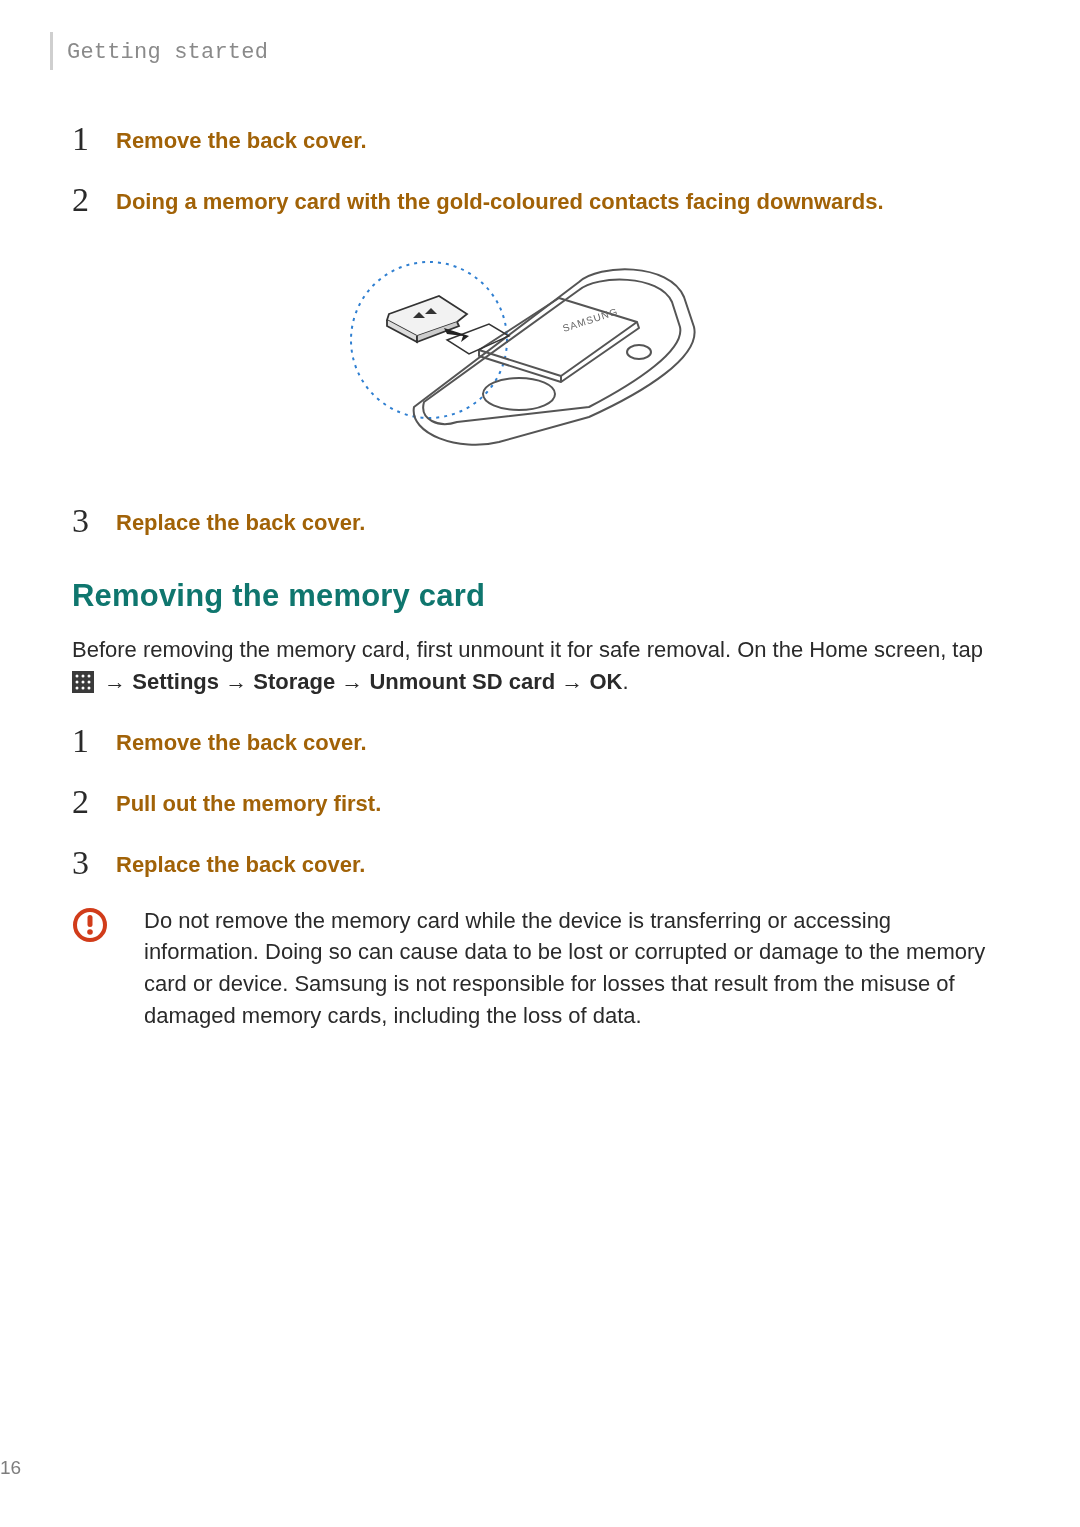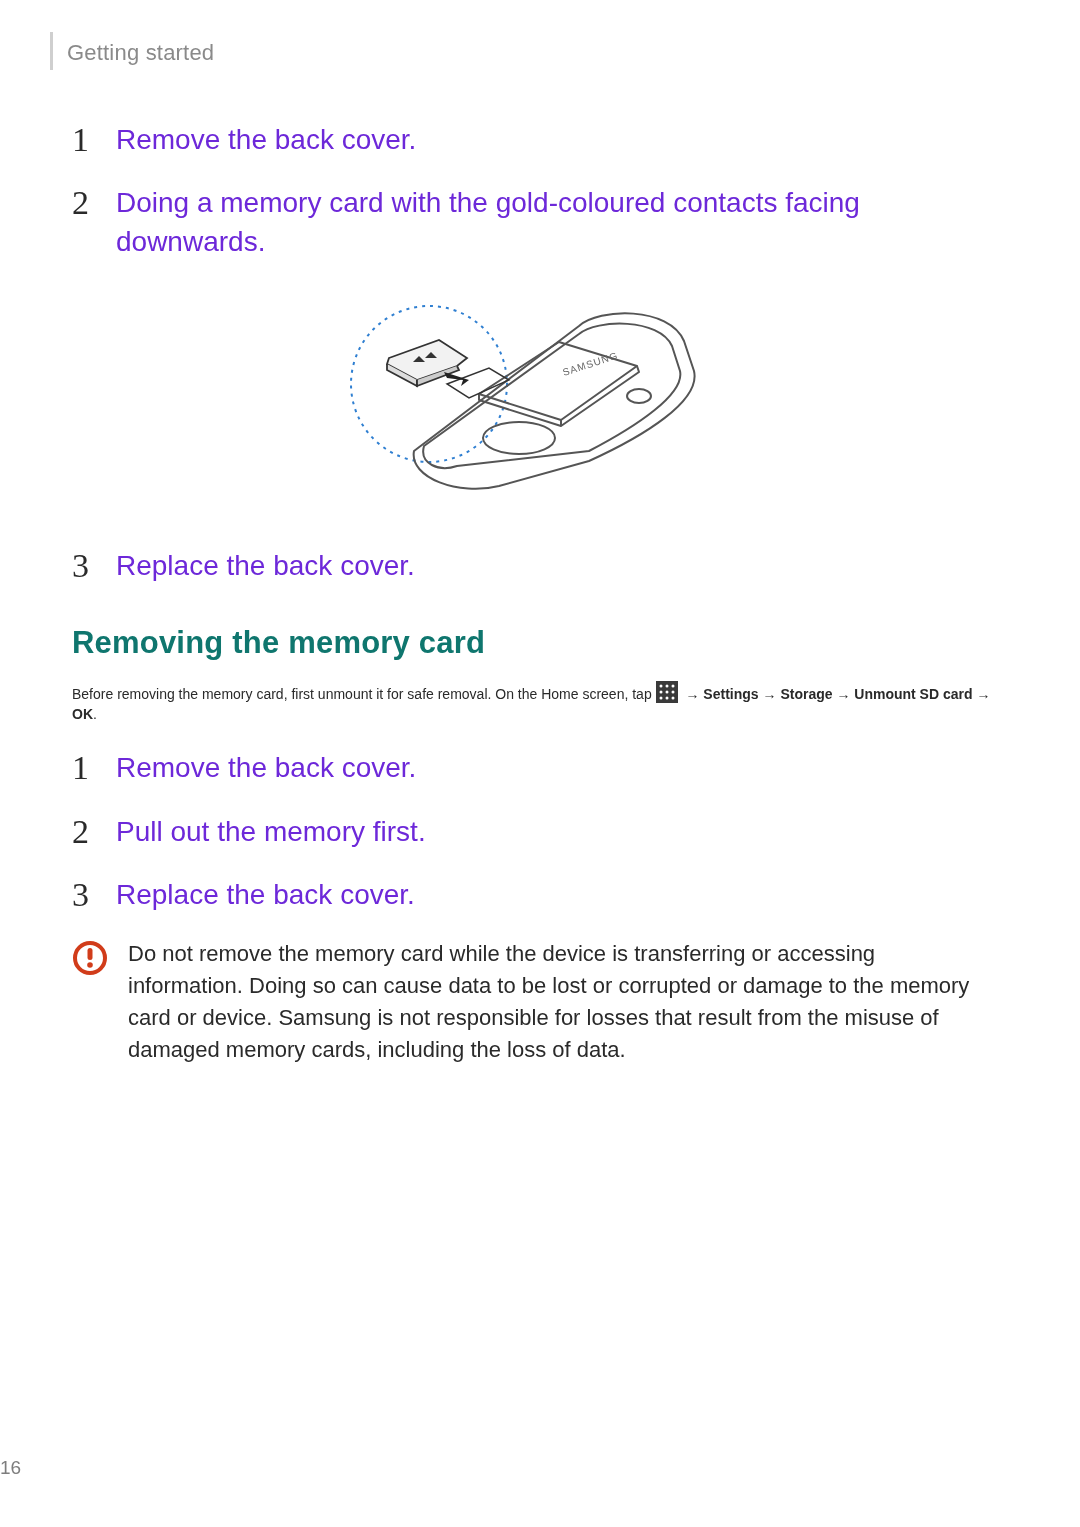--- a/index.html
+++ b/index.html
@@ -18,20 +18,21 @@
     .page {
       padding: 40px 72px 0 50px;
       position: relative;
       height: 100%;
     }
     .header {
       display: flex;
       align-items: flex-start;
       gap: 14px;
       margin-bottom: 50px;
+      font-family: Liberation Mono, monospace;
     }
     .header-mark {
       width: 3px;
       height: 38px;
       background: #cfcfcf;
       margin-top: -8px;
     }
     .section-label {
       color: #8a8a8a;
       font-size: 22px;
@@ -48,59 +49,60 @@
       font-family: Georgia, 'Times New Roman', serif;
       font-size: 34px;
       line-height: 1;
       color: #2a2a2a;
       min-width: 26px;
       text-align: left;
       position: relative;
       top: 2px;
     }
     .step-text {
-      font-size: 28px;
-      color: #6d28d9;
+      font-size: 22px;
+      color: #a16207;
       line-height: 1.4;
+      font-weight: bold;
     }
     .diagram {
       margin: 18px 0 30px 0;
       display: flex;
       justify-content: center;
     }
     .diagram svg {
       width: 400px;
       height: 230px;
     }
     .subheading {
       font-size: 31px;
       font-weight: 600;
       color: #0f766e;
       margin: 40px 0 20px 22px;
       letter-spacing: 0.2px;
     }
     .body-para {
-      font-size: 14px;
+      font-size: 22px;
       color: #2a2a2a;
       line-height: 1.45;
       margin: 0 0 24px 22px;
     }
     .body-para .path-strong {
       font-weight: 700;
     }
     .apps-icon {
       display: inline-block;
       width: 22px;
       height: 22px;
       vertical-align: -4px;
       margin-right: 4px;
     }
     .caution {
       display: flex;
-      gap: 20px;
+      gap: 36px;
       margin: 18px 22px 0 22px;
     }
     .caution-icon {
       flex: 0 0 auto;
       width: 36px;
       height: 36px;
       margin-top: 2px;
     }
     .caution-text {
       font-size: 22px;

